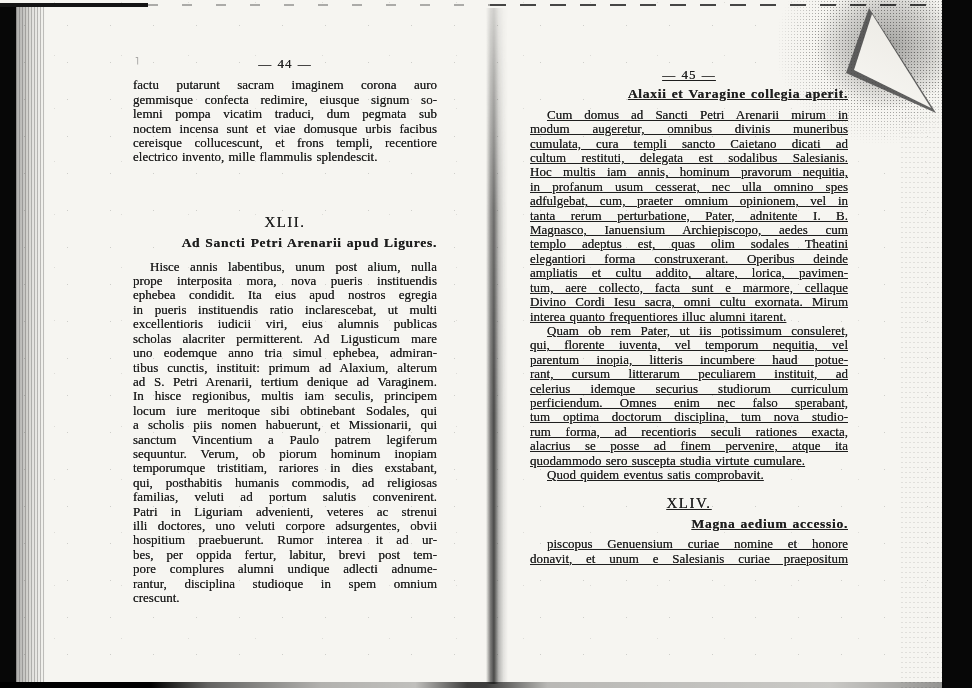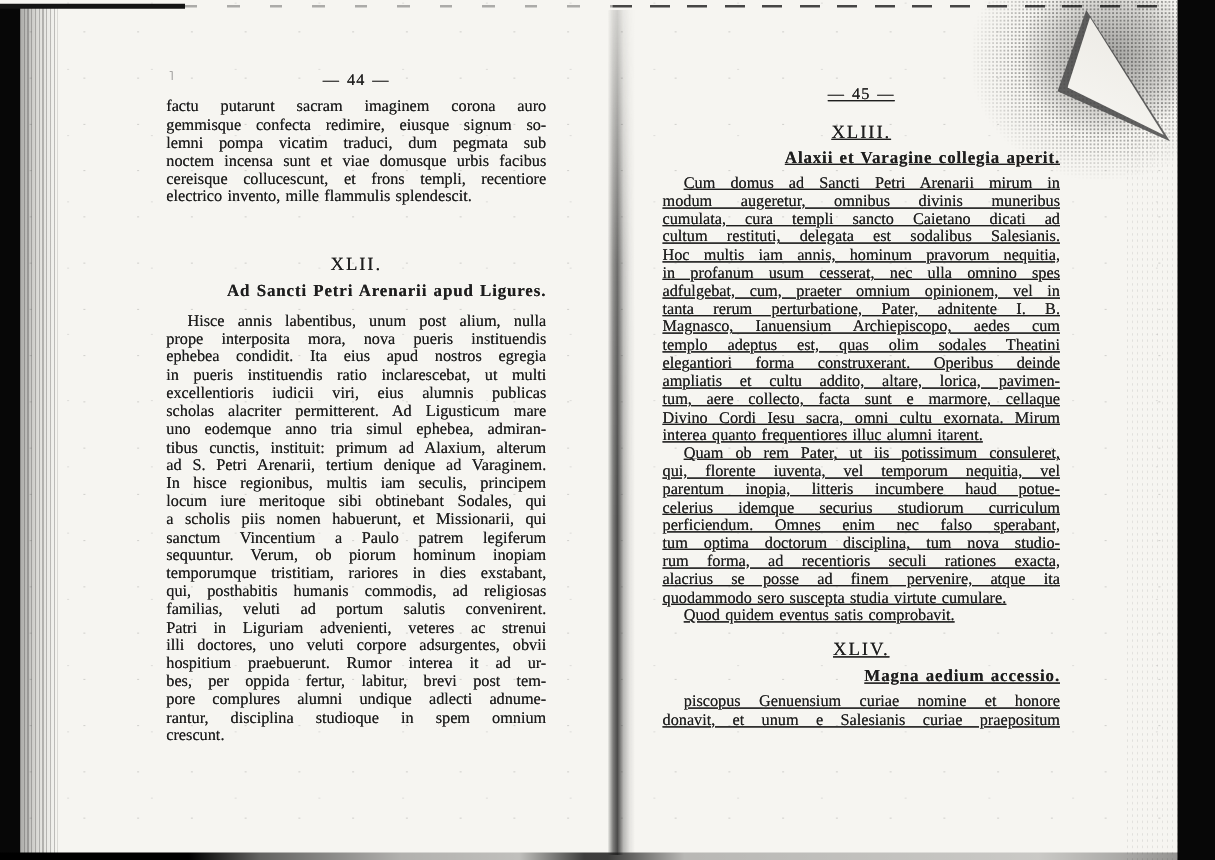--- a/index.html
+++ b/index.html
@@ -86,21 +86,21 @@
   .page-left{left:133px;top:57px;width:304px;}
   .page-right{left:530px;top:68px;width:318px;text-decoration:underline;}
   .pageno{text-align:center;letter-spacing:1px;}
   .chapnum{font-size:15px;text-align:center;letter-spacing:1.5px;}
   .chaptitle{font-size:13.5px;font-weight:bold;text-align:right;letter-spacing:.7px;}
   .para{text-align:justify;}
   .pline{text-align:justify;text-align-last:justify;}
   .pline.lastline{text-align-last:left;}
   .para.indent .pline:first-child{text-indent:17px;}
   .page-left .para-cont{margin-top:7px;}
-  .page-left .chapnum{margin-top:40px;}
+  .page-left .chapnum{margin-top:50px;}
   .page-left .chaptitle{margin-top:7px;}
   .page-left .para-main{margin-top:9px;}
   .page-right .chapnum-1{margin-top:17px;}
   .page-right .chaptitle-1{margin-top:5px;}
   .page-right .para-p1{margin-top:6px;}
   .page-right .chapnum-2{margin-top:14px;}
   .page-right .chaptitle-2{margin-top:6px;}
   .page-right .para-p4{margin-top:6px;}
   .pencil-mark{position:absolute;left:135px;top:56px;font-size:10px;color:rgba(60,60,60,.55);}
 </style>
@@ -162,21 +162,20 @@
         <div class="pline">hospitium praebuerunt. Rumor interea it ad ur-</div>
         <div class="pline">bes, per oppida fertur, labitur, brevi post tem-</div>
         <div class="pline">pore complures alumni undique adlecti adnume-</div>
         <div class="pline">rantur, disciplina studioque in spem omnium</div>
         <div class="pline lastline">crescunt.</div>
       </div>
   </div>
 
   <div class="page page-right">
     <div class="pageno">— 45 —</div>
-    <div class="chapnum chapnum-1">XLIII.</div>
     <div class="chaptitle chaptitle-1">Alaxii et Varagine collegia aperit.</div>
     <div class="para para-p1 indent">
         <div class="pline">Cum domus ad Sancti Petri Arenarii mirum in</div>
         <div class="pline">modum augeretur, omnibus divinis muneribus</div>
         <div class="pline">cumulata, cura templi sancto Caietano dicati ad</div>
         <div class="pline">cultum restituti, delegata est sodalibus Salesianis.</div>
         <div class="pline">Hoc multis iam annis, hominum pravorum nequitia,</div>
         <div class="pline">in profanum usum cesserat, nec ulla omnino spes</div>
         <div class="pline">adfulgebat, cum, praeter omnium opinionem, vel in</div>
         <div class="pline">tanta rerum perturbatione, Pater, adnitente I. B.</div>
@@ -185,20 +184,21 @@
         <div class="pline">elegantiori forma construxerant. Operibus deinde</div>
         <div class="pline">ampliatis et cultu addito, altare, lorica, pavimen-</div>
         <div class="pline">tum, aere collecto, facta sunt e marmore, cellaque</div>
         <div class="pline">Divino Cordi Iesu sacra, omni cultu exornata. Mirum</div>
         <div class="pline lastline">interea quanto frequentiores illuc alumni itarent.</div>
       </div>
     <div class="para para-p2 indent">
         <div class="pline">Quam ob rem Pater, ut iis potissimum consuleret,</div>
         <div class="pline">qui, florente iuventa, vel temporum nequitia, vel</div>
         <div class="pline">parentum inopia, litteris incumbere haud potue-</div>
+        <div class="pline">rant, cursum litterarum peculiarem instituit, ad</div>
         <div class="pline">celerius idemque securius studiorum curriculum</div>
         <div class="pline">perficiendum. Omnes enim nec falso sperabant,</div>
         <div class="pline">tum optima doctorum disciplina, tum nova studio-</div>
         <div class="pline">rum forma, ad recentioris seculi rationes exacta,</div>
         <div class="pline">alacrius se posse ad finem pervenire, atque ita</div>
         <div class="pline lastline">quodammodo sero suscepta studia virtute cumulare.</div>
       </div>
     <div class="para para-p3 indent">
         <div class="pline lastline">Quod quidem eventus satis comprobavit.</div>
       </div>

